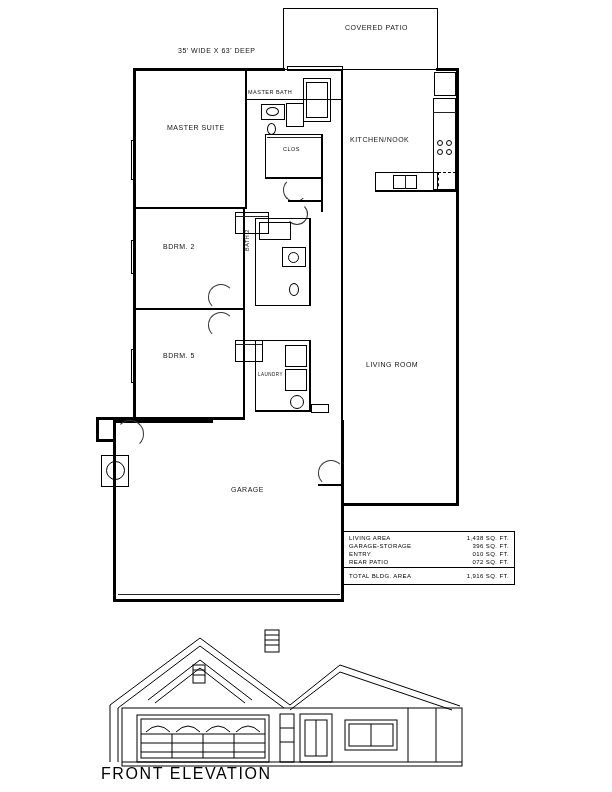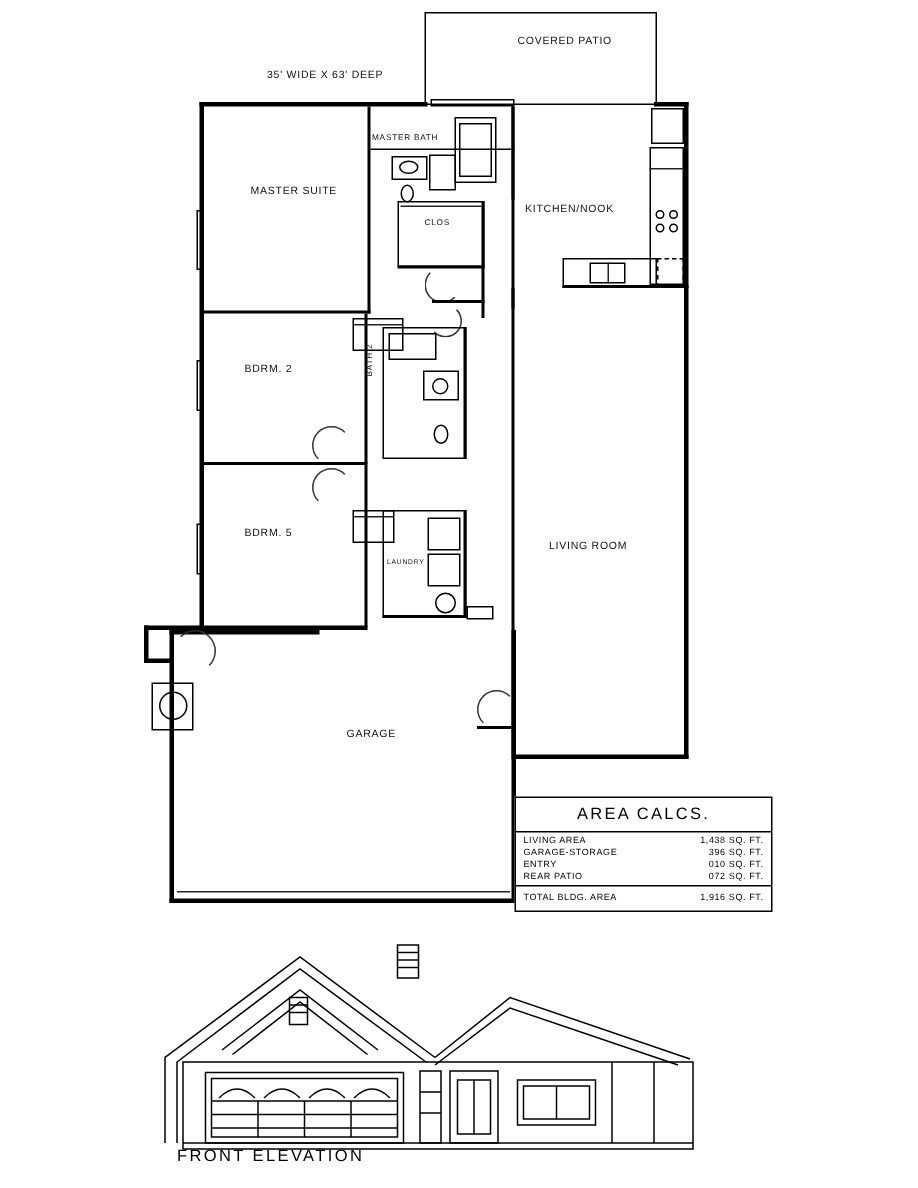--- a/index.html
+++ b/index.html
@@ -104,23 +104,23 @@
     justify-content: space-between;
     font-size: 6px;
     letter-spacing: 0.4px;
     padding: 4px 5px 4px;
     line-height: 8px;
   }
 
   
   #front-elevation-caption {
     position: absolute;
-    left: 118px;
+    left: 101px;
     top: 765px;
-    font-size: 11px;
+    font-size: 16px;
     letter-spacing: 1.6px;
   }
   #watermark {
     position: absolute;
     left: 2px;
     top: 740px;
     font-size: 17px;
     letter-spacing: 1px;
     color: #111;
     font-family: "Liberation Sans", sans-serif;
@@ -247,21 +247,20 @@
   <div class="w" style="left:255px; top:410px; width:56px; height:2px;"></div>
   <div class="box" style="left:311px; top:404px; width:18px; height:9px;"></div>
 
   <div class="lbl" style="left:366px; top:361px;">LIVING ROOM</div>
   <div class="w" style="left:341px; top:192px; width:2px; height:314px;"></div>
   <div class="arc arc-tl" style="left:318px; top:460px; width:26px; height:26px;"></div>
   <div class="w" style="left:318px; top:484px; width:26px; height:2px;"></div>
   <div class="box" style="left:287px; top:66px; width:56px; height:5px;"></div>
 
   <div id="area-calcs">
-    <div class="ac-title">AREA CALCS.</div>
     <div class="ac-rows">
       <div class="ac-row">
         <span>LIVING AREA</span>
         <span>1,438 SQ. FT.</span>
       </div>
       <div class="ac-row">
         <span>GARAGE-STORAGE</span>
         <span>396 SQ. FT.</span>
       </div>
       <div class="ac-row">

